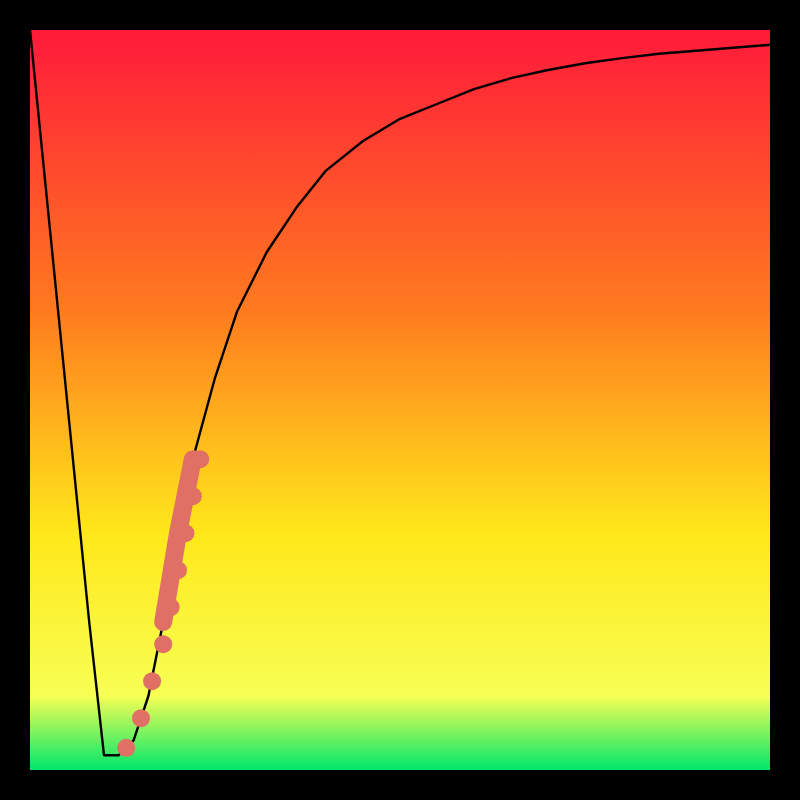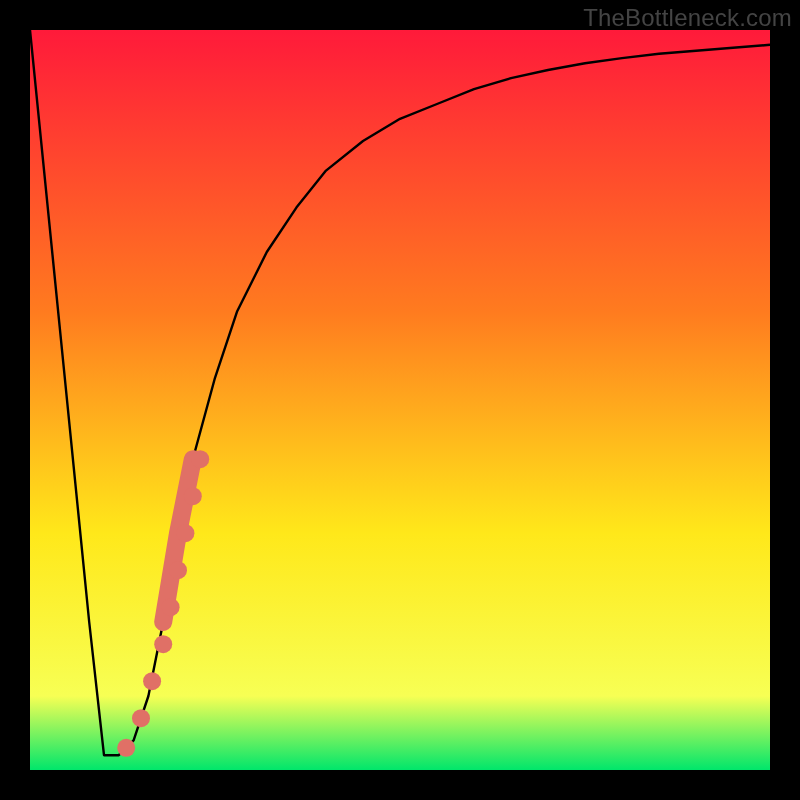--- a/index.html
+++ b/index.html
@@ -62,14 +62,13 @@
           <circle cx="122.1" cy="651.2" r="9" fill="#e07066"></circle>
           <circle cx="133.2" cy="614.2" r="9" fill="#e07066"></circle>
           <circle cx="140.6" cy="577.2" r="9" fill="#e07066"></circle>
           <circle cx="148.0" cy="540.2" r="9" fill="#e07066"></circle>
           <circle cx="155.4" cy="503.2" r="9" fill="#e07066"></circle>
           <circle cx="162.8" cy="466.2" r="9" fill="#e07066"></circle>
           <circle cx="170.2" cy="429.2" r="9" fill="#e07066"></circle>
         </g>
     </svg>
   </div>
-  <div class="watermark">TheBottleneck.com</div>
 </div>
 
 </body></html>

